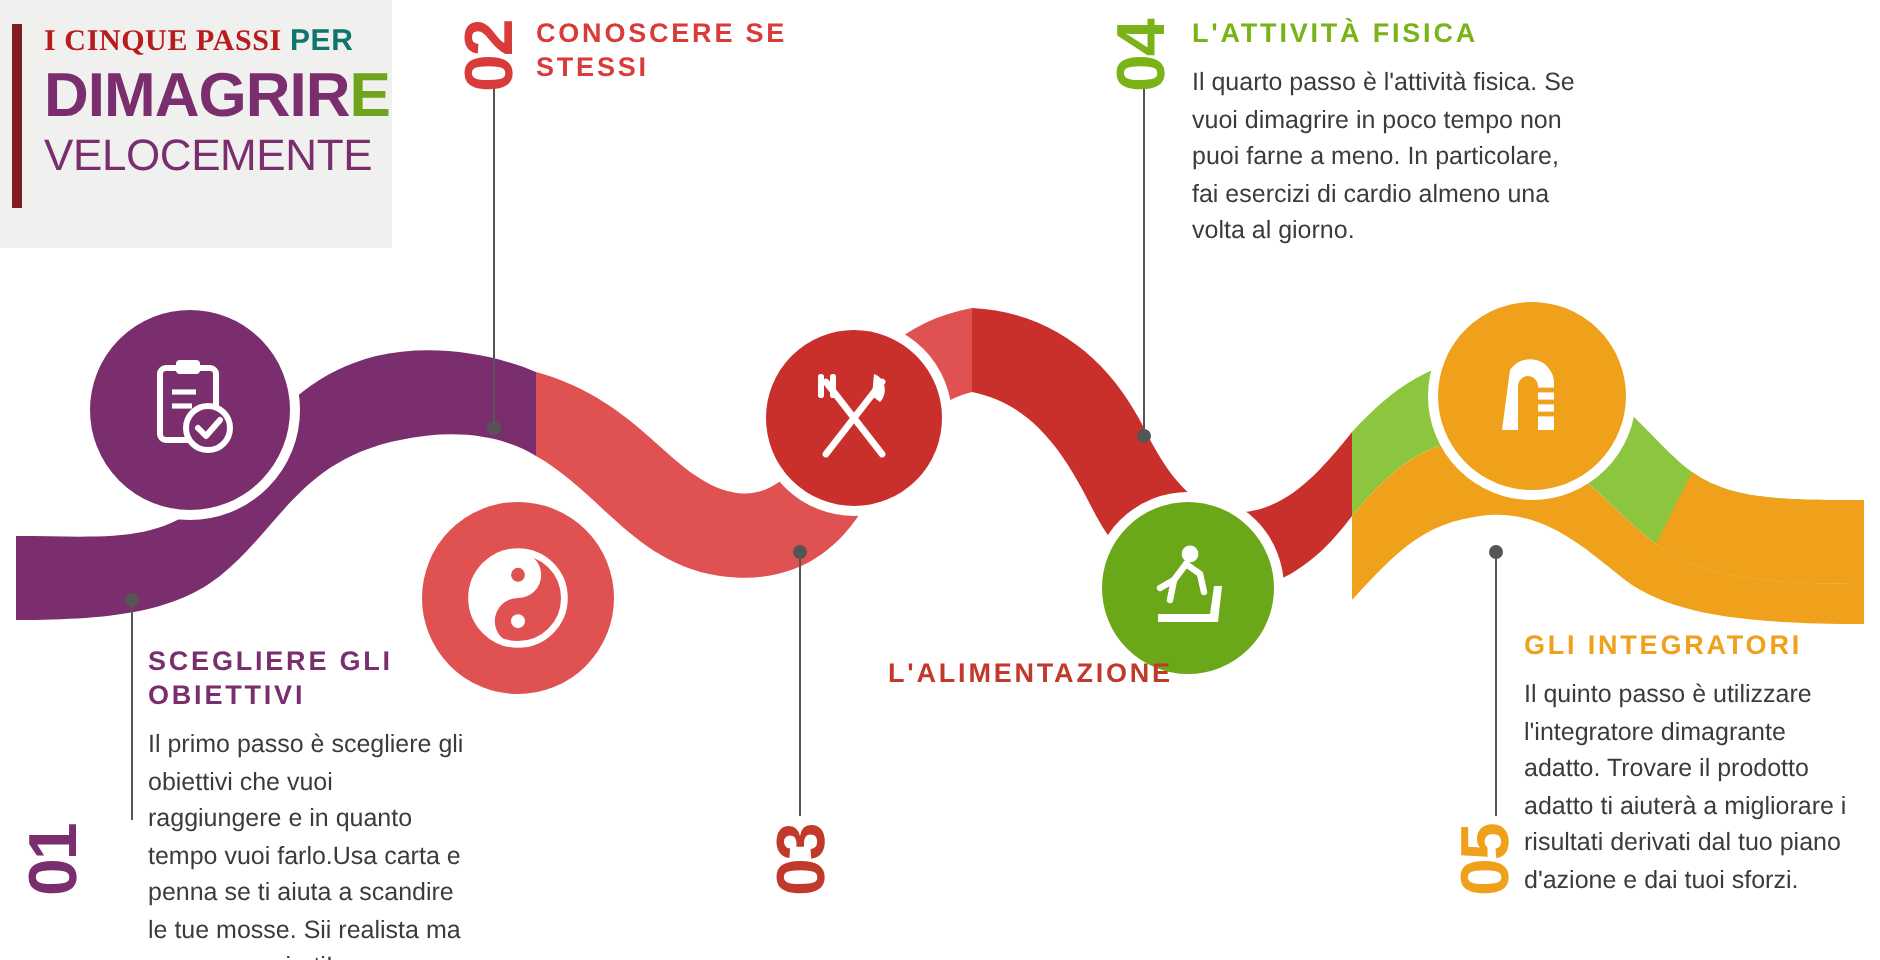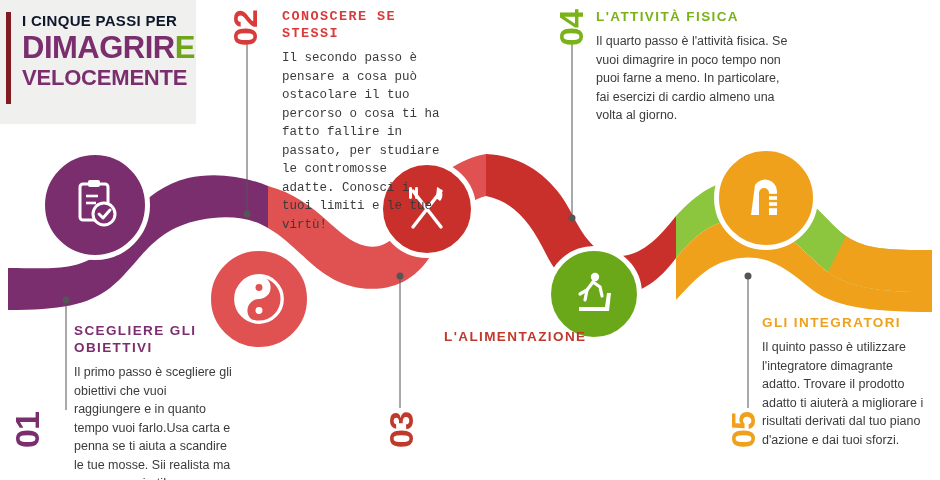--- a/index.html
+++ b/index.html
@@ -36,35 +36,35 @@
     height: 92px;
     background: #7e1c22;
   }
   .title-l1 {
     font-size: 15px;
     font-weight: bold;
     letter-spacing: 0.3px;
     line-height: 18px;
     margin: 2px 0 0 8px;
   }
-  .t-dark { color: #0f172a; }
-  .t-red  { color: #0f172a; }
+  .t-dark { color: #b91c1c; font-family: Liberation Serif, serif; }
+  .t-red  { color: #0f766e; }
   .title-l2 {
     margin: 1px 0 0 8px;
     font-size: 31px;
     font-weight: bold;
     line-height: 34px;
     letter-spacing: -0.5px;
   }
   .t-purple { color: #7b2e6e; margin-top: 33px; }
   .t-green  { color: #6fa51c; }
   .title-l3 {
     margin: 0 0 0 8px;
     font-size: 22px;
-    font-weight: bold;
+    font-weight: normal;
     line-height: 26px;
     color: #7b2e6e;
     letter-spacing: -0.2px;
   }
   
   #ribbon, #connectors {
     position: absolute;
     left: 0;
     top: 0;
     width: 940px;
@@ -233,23 +233,22 @@
   <div class="stepnum c-red" style="left:228px; top:46px;">02</div>
   <div class="stepnum c-darkred" style="left:384px; top:448px;">03</div>
   <div class="stepnum c-green" style="left:554px; top:46px;">04</div>
   <div class="stepnum c-orange" style="left:726px; top:448px;">05</div>
 
   <div class="block" style="left:74px; top:322px; width:160px;">
     <h3 class="c-purple">SCEGLIERE GLI OBIETTIVI</h3>
     <p>Il primo passo è scegliere gli obiettivi che vuoi raggiungere e in quanto tempo vuoi farlo.Usa carta e penna se ti aiuta a scandire le tue mosse. Sii realista ma non scoraggiarti!</p>
   </div>
 
-  <div class="block" style="left:282px; top:8px; width:162px;font-family:Liberation Mono, monospace;">
+  <div class="block" style="left:268px; top:8px; width:162px;">
     <h3 class="c-red">CONOSCERE SE STESSI</h3>
-    <p>Il secondo passo è pensare a cosa può ostacolare il tuo percorso o cosa ti ha fatto fallire in passato, per studiare le contromosse adatte. Conosci i tuoi limiti e le tue virtù!</p>
   </div>
 
   <div class="block" style="left:424px; top:328px; width:172px;margin-left:20px;">
     <h3 class="c-darkred">L'ALIMENTAZIONE</h3>
   </div>
 
   <div class="block" style="left:596px; top:8px; width:196px;">
     <h3 class="c-green">L'ATTIVITÀ FISICA</h3>
     <p>Il quarto passo è l'attività fisica. Se vuoi dimagrire in poco tempo non puoi farne a meno. In particolare, fai esercizi di cardio almeno una volta al giorno.</p>
   </div>

